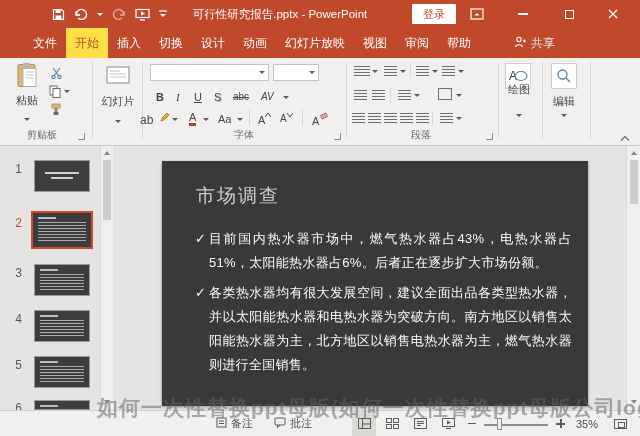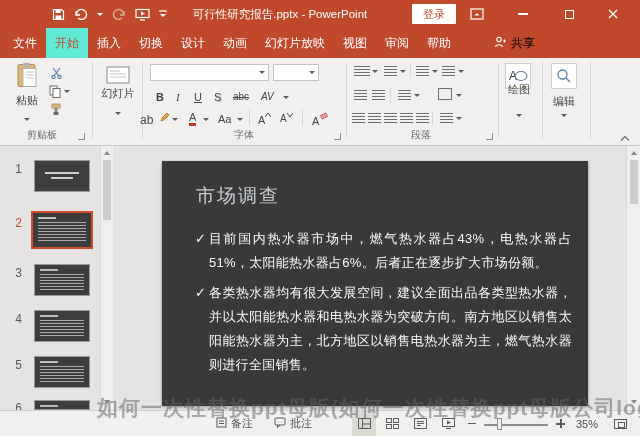--- a/index.html
+++ b/index.html
@@ -16,25 +16,25 @@
   .win-title{position:absolute;left:280px;top:0;transform:translateX(-50%);line-height:28px;
              color:#fff;font-size:11.5px;white-space:nowrap;}
   .login-btn{position:absolute;left:412px;top:4px;width:44px;height:20px;background:#fff;
              color:#c0492b;font-size:11px;text-align:center;line-height:20px;border-radius:1px;}
   .wc{position:absolute;top:0;height:28px;width:26px;display:flex;align-items:center;justify-content:center;}
   .wc-ribbonopts{left:464px;}.wc-min{left:510px;}.wc-max{left:556px;}.wc-close{left:600px;}
   .min-bar{width:10px;height:2px;background:#fff;}
   .max-box{width:9px;height:9px;border:1px solid #fff;}
 
   
-  .tabs{position:absolute;top:28px;left:0;width:584px;height:30px;display:flex;align-items:stretch;padding-left:4px;}
+  .tabs{position:absolute;top:28px;left:0;width:584px;height:30px;display:flex;align-items:stretch;padding-left:24px;}
   .tab{color:#fff;font-size:12px;line-height:30px;padding:0 9px;white-space:nowrap;}
-  .tab.sel{background:#5eead4;color:#c0492b;}
+  .tab.sel{background:#fde047;color:#c0492b;}
   .tellme-wrap{display:flex;align-items:center;margin-left:14px;gap:6px;color:#fff;font-size:12px;}
-  .share-wrap{display:flex;align-items:center;margin-left:34px;gap:5px;color:#000000;font-size:12px;justify-content:center;}
+  .share-wrap{display:flex;align-items:center;margin-left:34px;gap:5px;color:#e5e5e5;font-size:12px;justify-content:center;}
 
   
   .ribbon{position:absolute;top:58px;left:0;width:640px;height:88px;background:#f2f0ee;
           border-bottom:1px solid #c9c7c5;font-size:11px;color:#3b3a39;}
   .grp-sep{position:absolute;top:4px;width:1px;height:76px;background:#d9d7d4;}
   .grp-label{position:absolute;bottom:3px;font-size:10px;color:#6a6866;text-align:center;}
   .launcher{position:absolute;width:7px;height:7px;border-right:1px solid #8a8886;border-bottom:1px solid #8a8886;}
   .caret{width:0;height:0;border-left:3px solid transparent;border-right:3px solid transparent;
          border-top:3px solid #5d5b59;display:inline-block;}
   .caret.w{border-top-color:#fff;}
@@ -225,21 +225,21 @@
     </div>
 
     <div>
       <div class="rbtn" style="left:96px;top:8px;width:44px;text-align:center;">
         <span>
           <svg width="24" height="18" viewBox="0 0 24 18">
               <rect x="1" y="1" width="22" height="16" fill="#fff" stroke="#8a8886" stroke-width="1"></rect>
               <path d="M4 5h10M4 8h16M4 11h16" stroke="#c9c7c5" stroke-width="1"></path>
             </svg>
         </span>
-        <div style="margin-top:0;">幻灯片</div>
+        <div style="margin-top:8px;">幻灯片</div>
         <div style="margin-top:4px;"><span class="caret"></span></div>
       </div>
       <div class="grp-sep" style="left:142px;"></div>
     </div>
 
     <div>
       <div class="combo" style="left:150px;top:6px;width:119px;">
         <span></span>
         <span class="caret"></span>
       </div>

